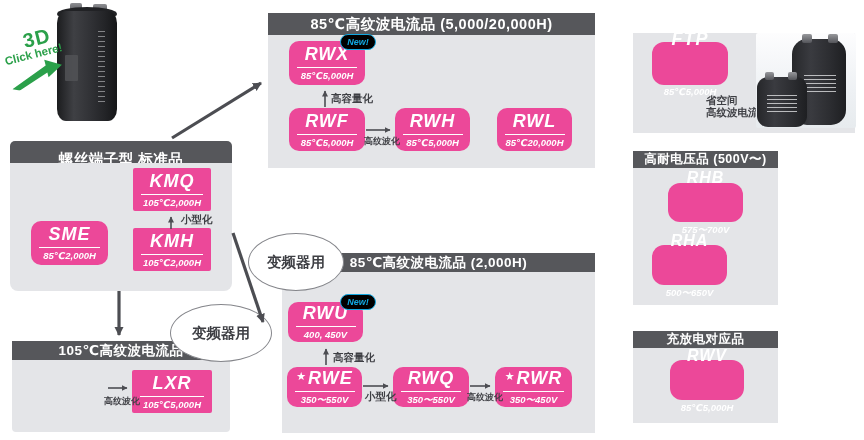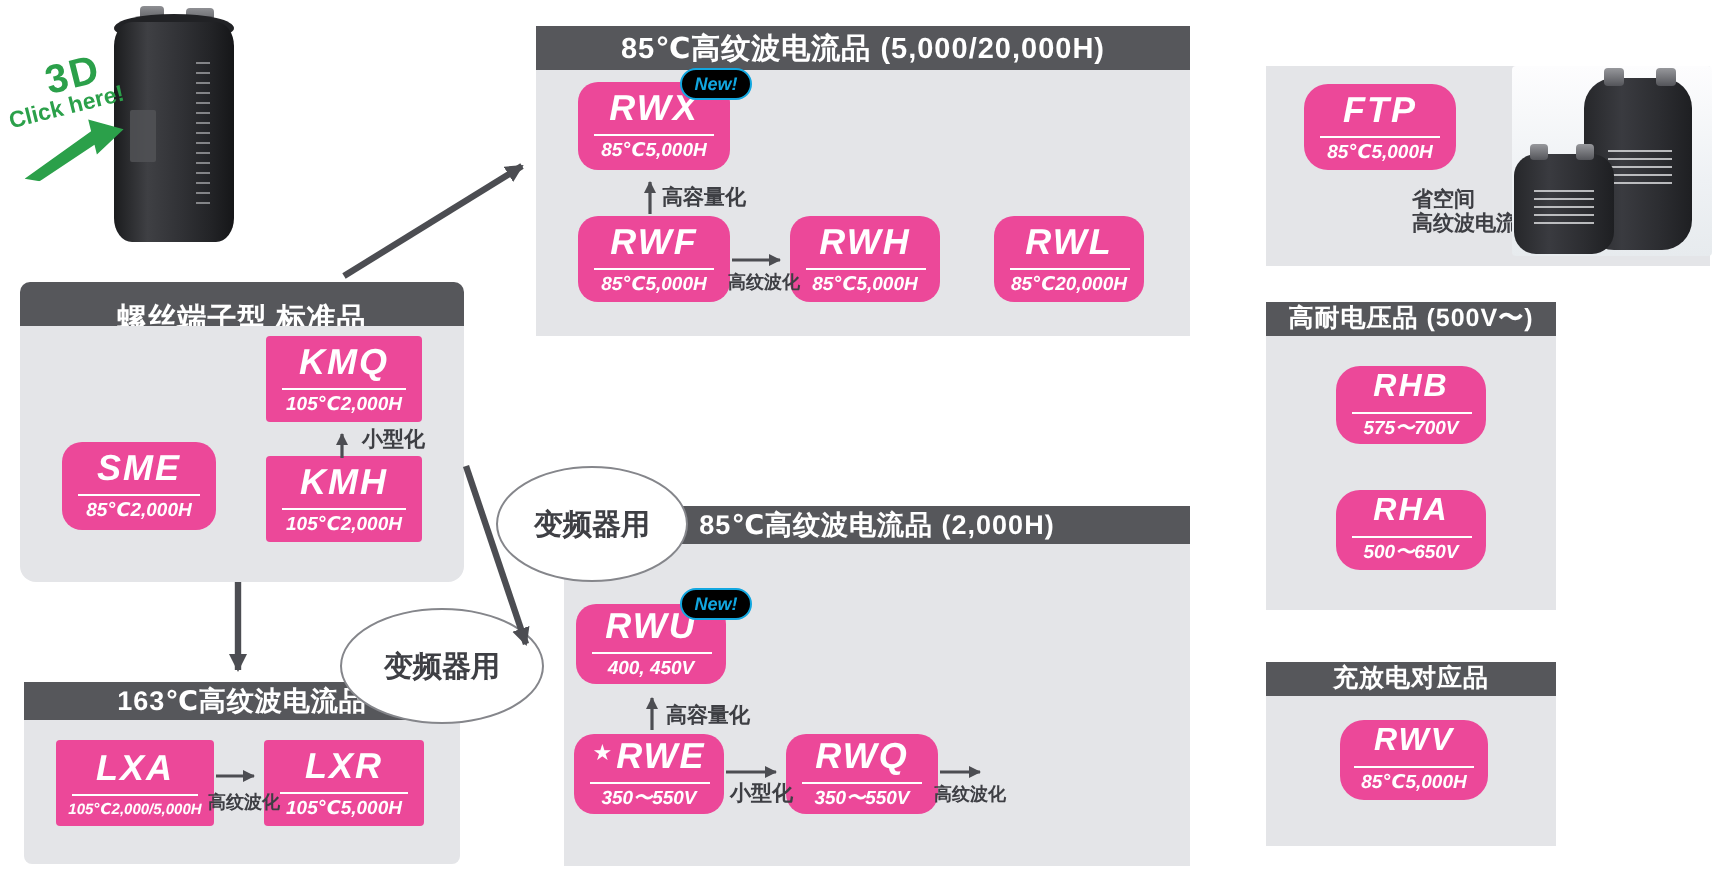--- a/index.html
+++ b/index.html
@@ -23,21 +23,21 @@
     font-weight:bold;font-style:italic;line-height:1;
   }
   .series .name{font-size:18px;letter-spacing:1px;white-space:nowrap;}
   .series .name-sm{font-size:16px;letter-spacing:1px;white-space:nowrap;}
   .series .rule{height:1px;background:#fff;width:80%;margin:4px 0 3px;}
   .series .spec{font-size:9.5px;white-space:nowrap;}
   .series .spec-sm{font-size:7.5px;white-space:nowrap;}
   .series .star{font-style:normal;font-size:11px;vertical-align:4px;margin-right:1px;}
   .sq{border-radius:2px;}
   .rd{border-radius:10px;}
-  .rd12{border-radius:12px;}
+  .rd12{border-radius:12px;gap:16px;}
   
   .rel{position:absolute;color:#3e3f44;font-weight:bold;font-size:10.5px;white-space:nowrap;}
   .rel-sm{font-size:9px;}
   
   .callout{
     position:absolute;background:#fff;border:1.5px solid #85868b;border-radius:50%;
     display:flex;align-items:center;justify-content:center;
     color:#3e3f44;font-weight:bold;font-size:14.5px;white-space:nowrap;
   }
   
@@ -159,34 +159,34 @@
   <div class="series rd" style="left:287px;top:367px;width:75px;height:40px;">
     <div class="name"><span class="star">★</span><span>RWE</span></div>
     <div class="rule"></div>
     <div class="spec">350〜550V</div>
   </div>
   <div class="series rd" style="left:393px;top:367px;width:76px;height:40px;">
     <div class="name">RWQ</div>
     <div class="rule"></div>
     <div class="spec">350〜550V</div>
   </div>
+  <div class="series rd" style="left:495px;top:367px;width:77px;height:40px;">
+    <div class="name"><span class="star">★</span><span>RWR</span></div>
+    <div class="rule"></div>
+    <div class="spec">350〜450V</div>
+  </div>
   <div class="rel" style="left:333px;top:351px;">高容量化</div>
   <div class="rel" style="left:365px;top:390px;">小型化</div>
   <div class="rel rel-sm" style="left:467px;top:391px;">高纹波化</div>
 
   <div class="panel-h" style="left:12px;top:341px;width:218px;height:19px;font-size:13.5px;">
-    <span>163℃高纹波电流品</span>
+    <span>105℃高纹波电流品</span>
   </div>
   <div class="panel-b" style="left:12px;top:360px;width:218px;height:72px;border-radius:0 0 4px 4px;"></div>
 
-  <div class="series sq" style="left:28px;top:370px;width:79px;height:43px;">
-    <div class="name">LXA</div>
-    <div class="rule"></div>
-    <div class="spec spec-sm">105℃2,000/5,000H</div>
-  </div>
   <div class="series sq" style="left:132px;top:370px;width:80px;height:43px;">
     <div class="name">LXR</div>
     <div class="rule"></div>
     <div class="spec">105℃5,000H</div>
   </div>
   <div class="rel rel-sm" style="left:104px;top:395px;">高纹波化</div>
 
   <div class="panel-h" style="left:633px;top:15px;width:222px;height:34px;font-size:13px;margin-top:44px;">
     <span>椭圆形 (85℃)</span>
   </div>
@@ -216,21 +216,21 @@
   <div class="panel-h" style="left:633px;top:151px;width:145px;height:17px;font-size:12.5px;">
     <span>高耐电压品 (500V〜)</span>
   </div>
   <div class="panel-b" style="left:633px;top:168px;width:145px;height:137px;"></div>
 
   <div class="series rd12" style="left:668px;top:183px;width:75px;height:39px;">
     <div class="name-sm">RHB</div>
     <div class="rule"></div>
     <div class="spec">575〜700V</div>
   </div>
-  <div class="series rd12" style="left:668px;top:245px;width:75px;height:40px;">
+  <div class="series rd12" style="left:652px;top:245px;width:75px;height:40px;">
     <div class="name-sm">RHA</div>
     <div class="rule"></div>
     <div class="spec">500〜650V</div>
   </div>
 
   <div class="panel-h" style="left:633px;top:331px;width:145px;height:17px;font-size:12.5px;">
     <span>充放电对应品</span>
   </div>
   <div class="panel-b" style="left:633px;top:348px;width:145px;height:75px;"></div>
 

